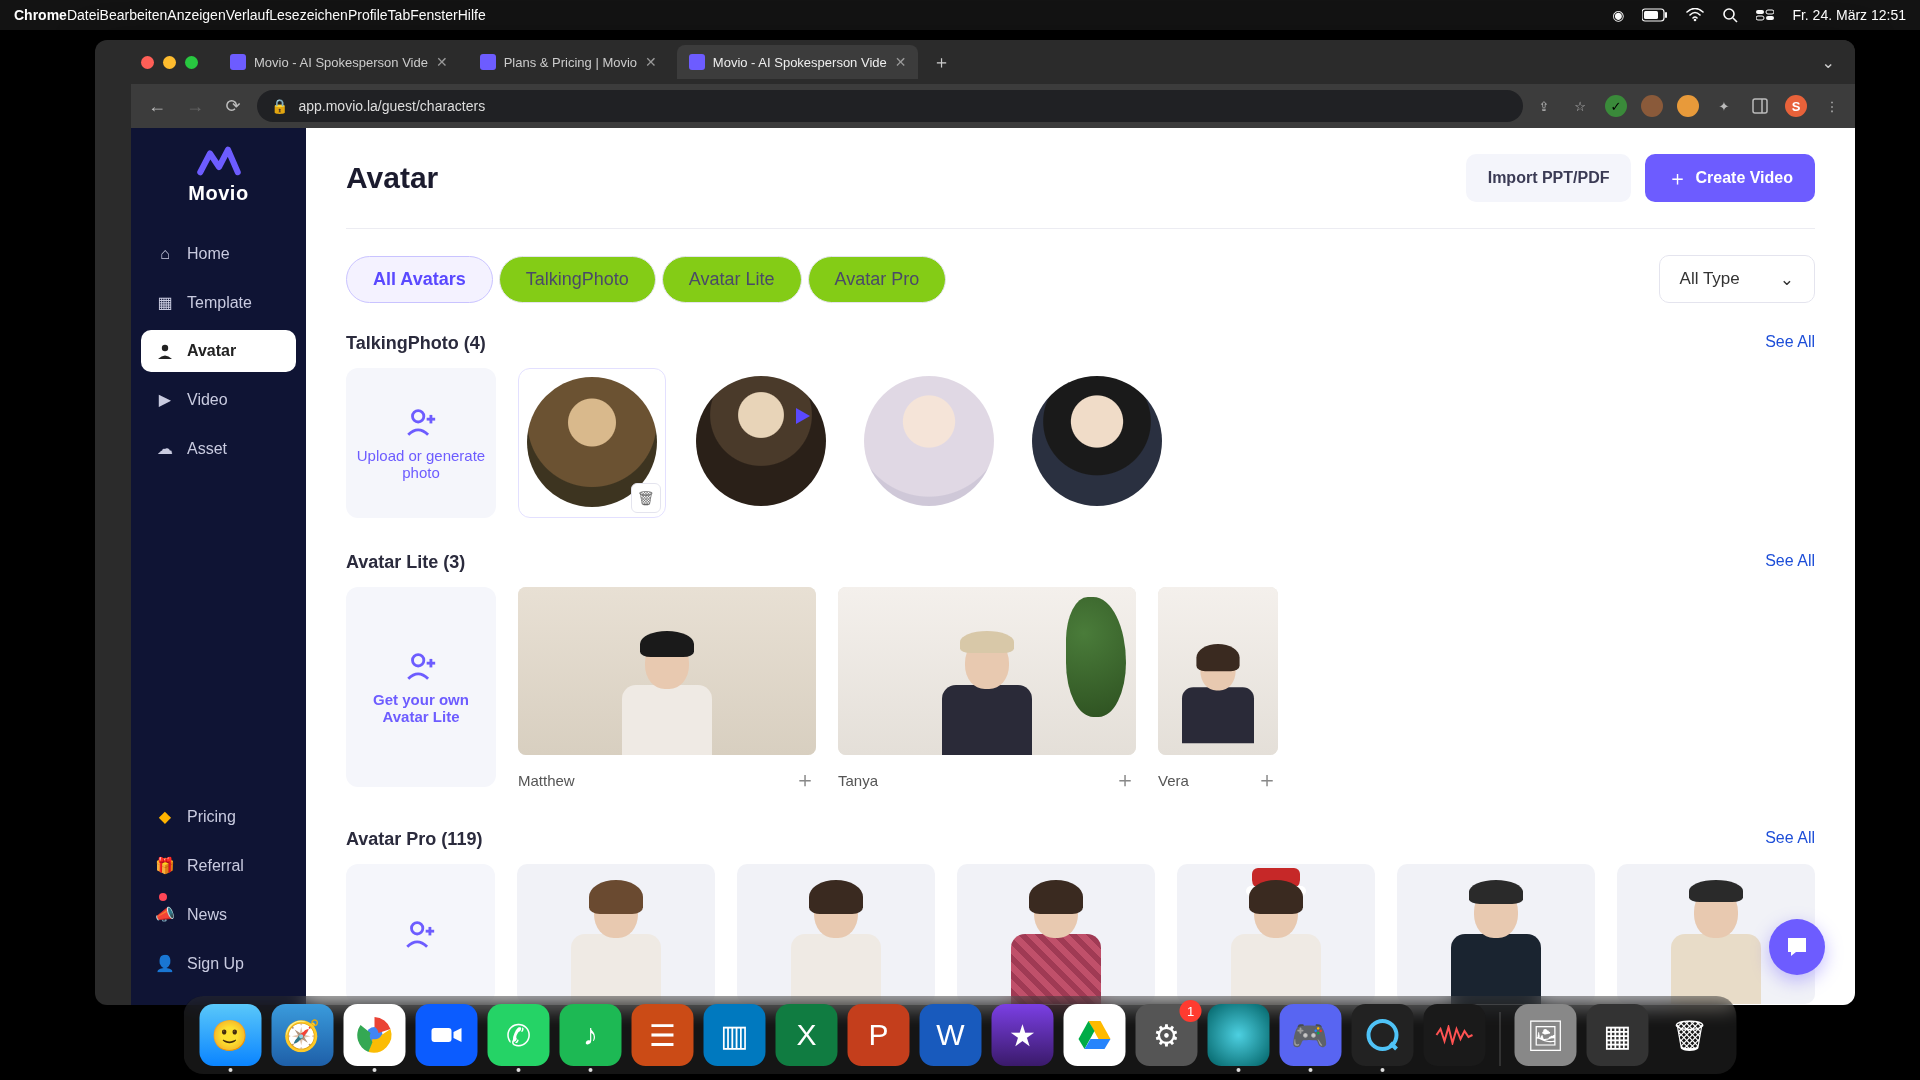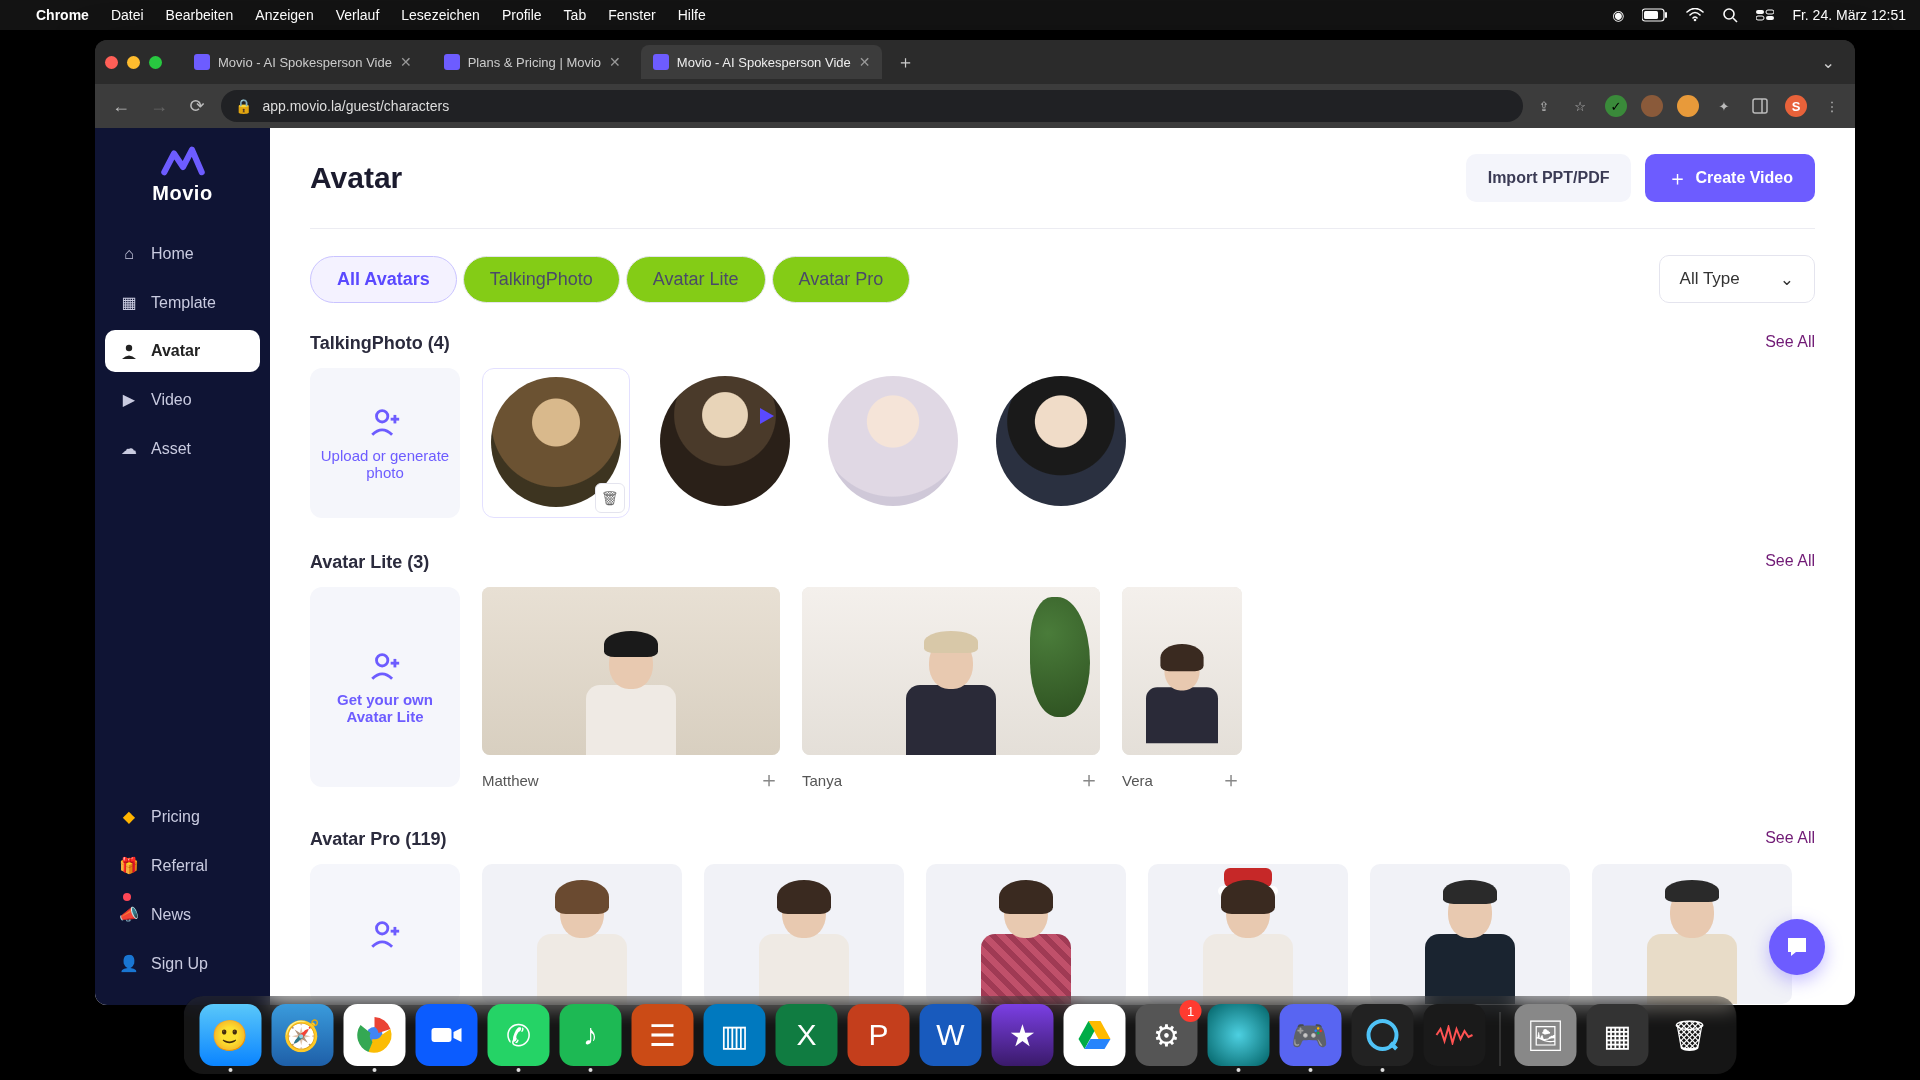--- a/index.html
+++ b/index.html
@@ -1,27 +1,27 @@
 <!DOCTYPE html>
 <html><head>
 <meta charset="utf-8">
 <style>
   * { margin: 0; padding: 0; box-sizing: border-box; font-family: -apple-system, BlinkMacSystemFont, "Segoe UI", sans-serif; }
   body { background: #000; width: 1920px; height: 1080px; overflow: hidden; position: relative; }
 
   
   .mac-menubar { position: absolute; top: 0; left: 0; right: 0; height: 30px; background: rgba(20,20,20,0.95); display: flex; align-items: center; color: #fff; font-size: 14px; padding: 0 14px; justify-content: space-between; }
-  .mac-menubar .left { display: flex; align-items: center; gap: 22px; }
+  .mac-menubar .left { display: flex; align-items: center; }
   .mac-menubar .left .apple { font-size: 17px; }
   .mac-menubar .left .app { font-weight: 600; }
   .mac-menubar .right { display: flex; align-items: center; gap: 18px; }
   .mac-menubar .right .ico { display:inline-flex; align-items:center; }
 
   
-  .browser { position: absolute; top: 40px; left: 95px; right: 65px; bottom: 75px; background: #2b2b2b; border-radius: 12px; overflow: hidden; display: flex; flex-direction: column; box-shadow: 0 10px 40px rgba(0,0,0,0.5); }
+  .browser { position: absolute; top: 40px; left: 95px; right: 65px; bottom: 75px; background: #2b2b2b; border-radius: 12px; overflow: hidden; display: flex; flex-direction: column; box-shadow: 0 10px 40px rgba(0,0,0,0.5); padding-left: 36px; }
 
   .tabstrip { height: 44px; background: #2b2b2b; display: flex; align-items: center; padding: 0 10px; gap: 8px; }
   .traffic { display: flex; gap: 9px; margin-right: 12px; }
   .traffic .dot { width: 13px; height: 13px; border-radius: 50%; }
   .dot.red{background:#ff5f57;} .dot.yellow{background:#febc2e;} .dot.green{background:#28c840;}
   .tab { display:flex; align-items:center; gap:8px; height: 34px; padding: 0 12px; border-radius: 8px 8px 0 0; color:#ccc; font-size:13px; max-width: 260px; }
   .tab.active { background:#3c3c3c; color:#eee; }
   .tab .fav { width:16px;height:16px;border-radius:3px;background:#6d5cff; flex:none;}
   .tab .title { white-space:nowrap; overflow:hidden; text-overflow:ellipsis; flex:1;}
   .tab .close { color:#999; font-size:14px; cursor:pointer;}
@@ -61,21 +61,21 @@
   .btn.primary .plus{font-size:20px;font-weight:400;}
 
   .filter-row { display:flex; align-items:center; gap:6px; padding:26px 0 30px; }
   .pill { padding:12px 26px; border-radius:999px; border:1px solid #e4e4ee; color:#4a4a68; font-size:18px; cursor:pointer; background:#84cc16;}
   .pill.active { border-color:#c9c3ff; background:#f4f2ff; color:#5a49ff; font-weight:600;}
   .type-dd { margin-left:auto; height:48px; border:1px solid #e4e4ee; border-radius:10px; padding:0 20px; display:flex; align-items:center; gap:40px; color:#333; font-size:17px; cursor:pointer;}
 
   .section { margin-bottom:34px; }
   .section-head { display:flex; justify-content:space-between; align-items:flex-start; margin-bottom:14px;}
   .section-title { font-size:18px; font-weight:600; color:#2b2b3d;}
-  .seeall { color:#701a75; font-size:16px; cursor:pointer;}
+  .seeall { color:#1d4ed8; font-size:16px; cursor:pointer;}
 
   .row-items { display:flex; gap:22px; flex-wrap:nowrap; }
 
   
   .up-card { width:150px; height:150px; border-radius:12px; background:#f5f6fb; display:flex; flex-direction:column; align-items:center; justify-content:center; color:#6d5cff; cursor:pointer; text-align:center; font-size:15px; padding:10px; gap:8px;}
   .up-card svg{width:34px;height:34px;}
   .up-card.wide { width:150px; height:170px;font-weight:bold; }
   .tp-avatar { width:130px; height:130px; border-radius:50%; background:#ddd; position:relative; cursor:pointer; overflow:hidden;}
   .tp-wrap { position:relative; padding:8px; border-radius:12px;}
   .tp-wrap.sel { border:1px solid #e3e0ff; }

